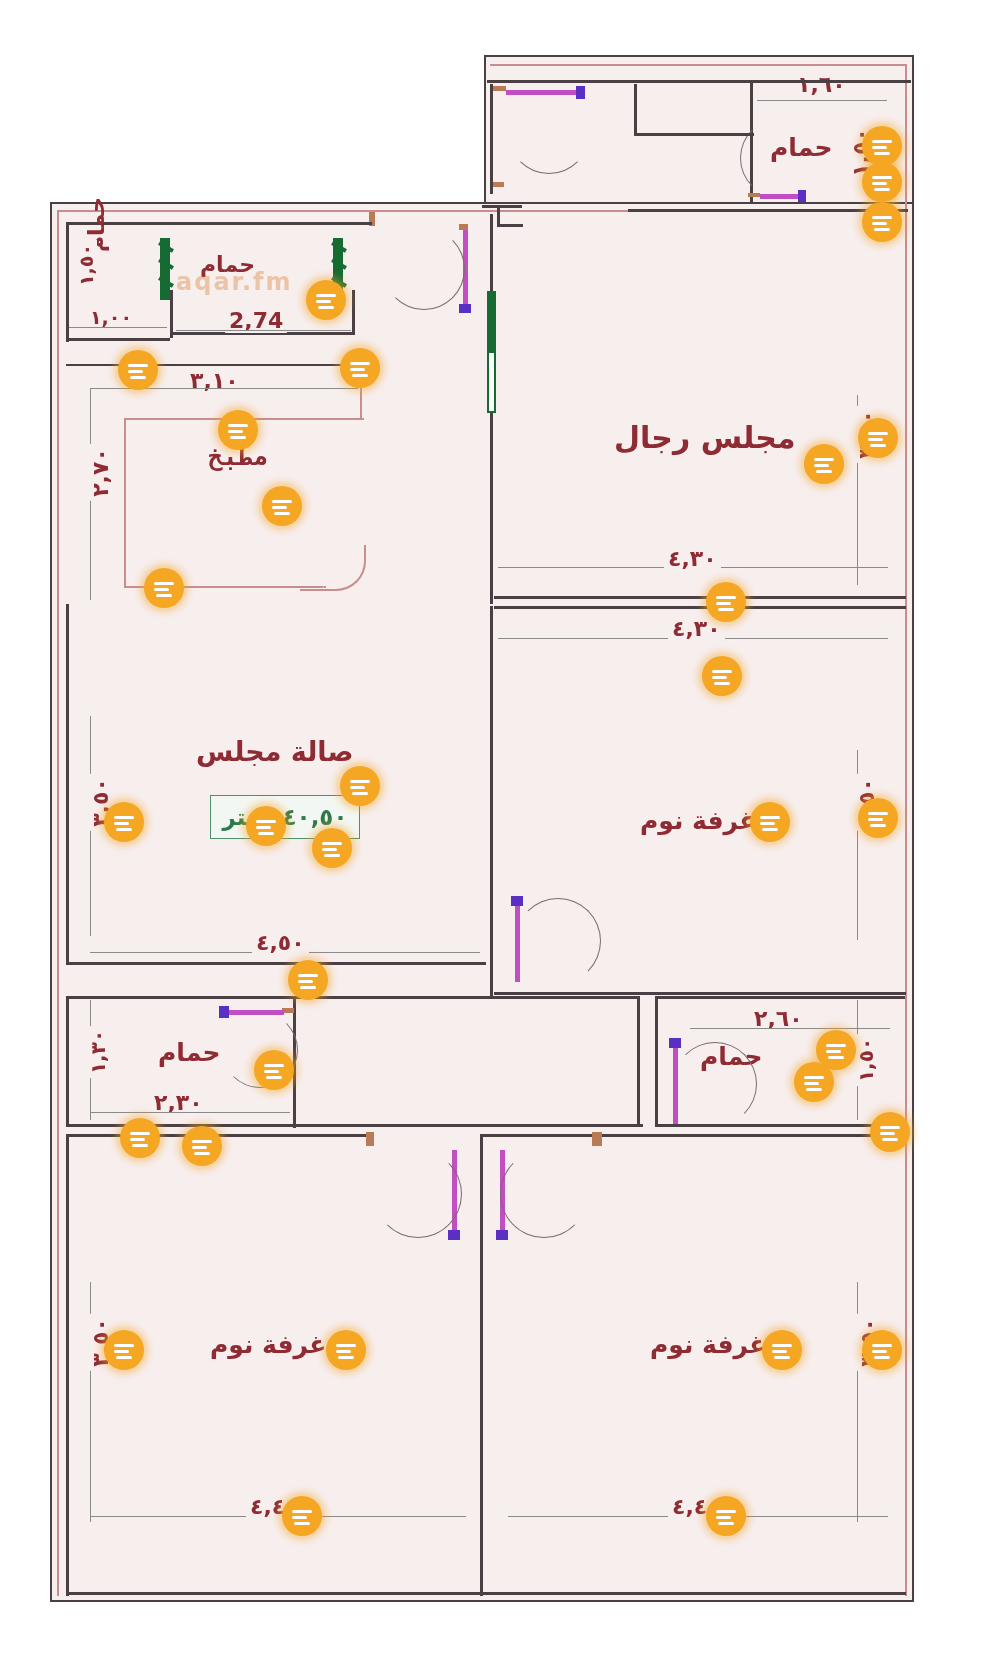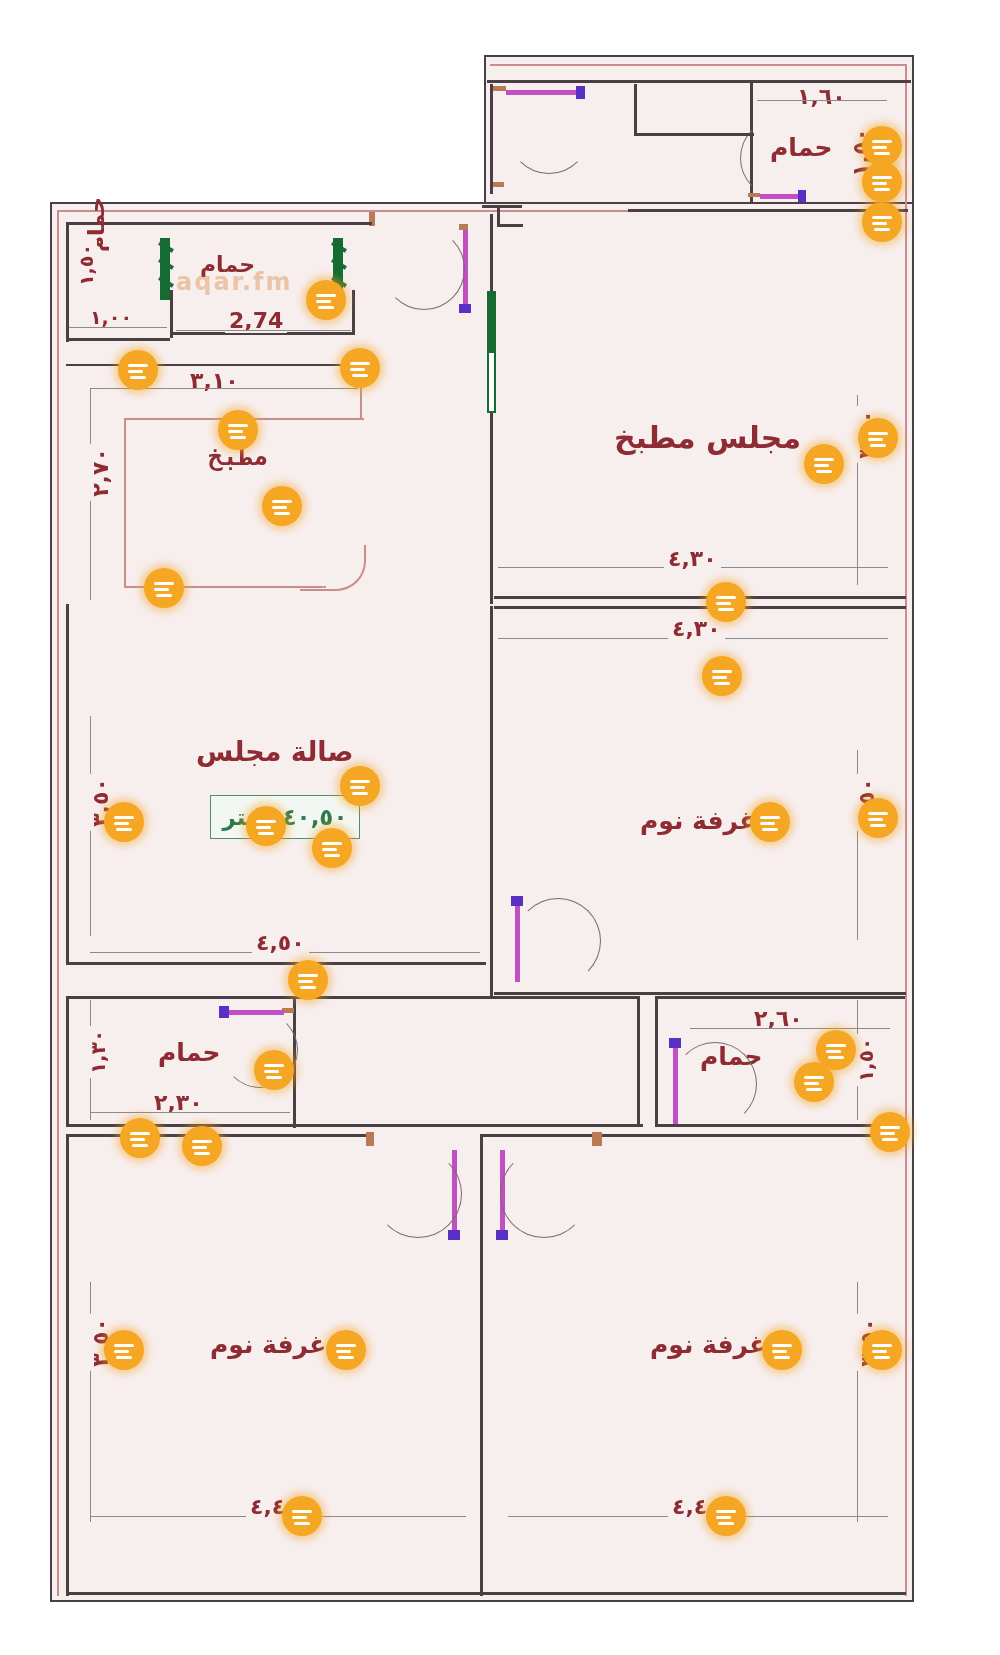--- a/index.html
+++ b/index.html
@@ -69,21 +69,21 @@
   <div class="room" style="left:50px;top:202px;width:864px;height:1400px;"></div>
 
   <div class="wline red" style="left:57px;top:210px;width:850px;height:2px;"></div>
   <div class="wline red" style="left:57px;top:210px;width:2px;height:1386px;"></div>
   <div class="wline red" style="left:905px;top:64px;width:2px;height:1532px;"></div>
   <div class="wline red" style="left:490px;top:64px;width:417px;height:2px;"></div>
 
   <div class="wline" style="left:750px;top:82px;width:3px;height:120px;"></div>
   <div class="wline" style="left:628px;top:209px;width:280px;height:3px;"></div>
   <div class="rlabel" style="left:770px;top:133px;">حمام</div>
-  <div class="dim" style="left:793px;top:84px;text-align:center;">١,٦٠</div>
+  <div class="dim" style="left:793px;top:72px;text-align:center;">١,٦٠</div>
   <div class="dim-line" style="left:757px;top:100px;width:130px;"></div>
   <div class="dim v" style="left:832px;top:140px;">١,٥٠</div>
 
   <div class="door-jamb" style="left:748px;top:193px;width:12px;height:4px;"></div>
   <div class="door-leaf h" style="left:760px;top:194px;width:40px;"></div>
   <div class="door-end" style="left:798px;top:190px;width:8px;height:12px;"></div>
   <div class="door-arc" style="left:740px;top:118px;width:78px;height:78px;border-color:transparent transparent transparent #7a6a70;"></div>
 
   <div class="door-jamb" style="left:492px;top:86px;width:14px;height:5px;"></div>
   <div class="door-leaf h" style="left:506px;top:90px;width:72px;"></div>
@@ -95,21 +95,21 @@
   <div class="wline" style="left:634px;top:133px;width:120px;height:3px;"></div>
   <div class="wline" style="left:490px;top:84px;width:3px;height:110px;"></div>
   <div class="wline" style="left:487px;top:80px;width:424px;height:3px;"></div>
 
   <div class="wline" style="left:482px;top:205px;width:40px;height:3px;"></div>
   <div class="wline" style="left:497px;top:205px;width:3px;height:22px;"></div>
   <div class="wline" style="left:497px;top:224px;width:26px;height:3px;"></div>
 
   <div class="wline" style="left:490px;top:214px;width:3px;height:390px;"></div>
   <div class="wline" style="left:494px;top:596px;width:412px;height:3px;"></div>
-  <div class="rlabel" style="left:614px;top:420px;font-size:30px;">مجلس مطبخ</div>
+  <div class="rlabel" style="left:614px;top:420px;font-size:30px;">مجلس رجال</div>
   <div class="dim-line" style="left:498px;top:567px;width:390px;"></div>
   <div class="dim" style="left:664px;top:546px;">٤,٣٠</div>
   <div class="dim-vline" style="left:857px;top:395px;height:190px;"></div>
   <div class="dim v" style="left:838px;top:422px;">٣,٥٠</div>
 
   <div class="win-g" style="left:487px;top:291px;width:9px;height:60px;"></div>
   <div class="win-g2" style="left:487px;top:351px;width:9px;height:62px;"></div>
 
   <div class="door-leaf v" style="left:463px;top:228px;height:80px;"></div>
   <div class="door-end" style="left:459px;top:304px;width:12px;height:9px;"></div>

